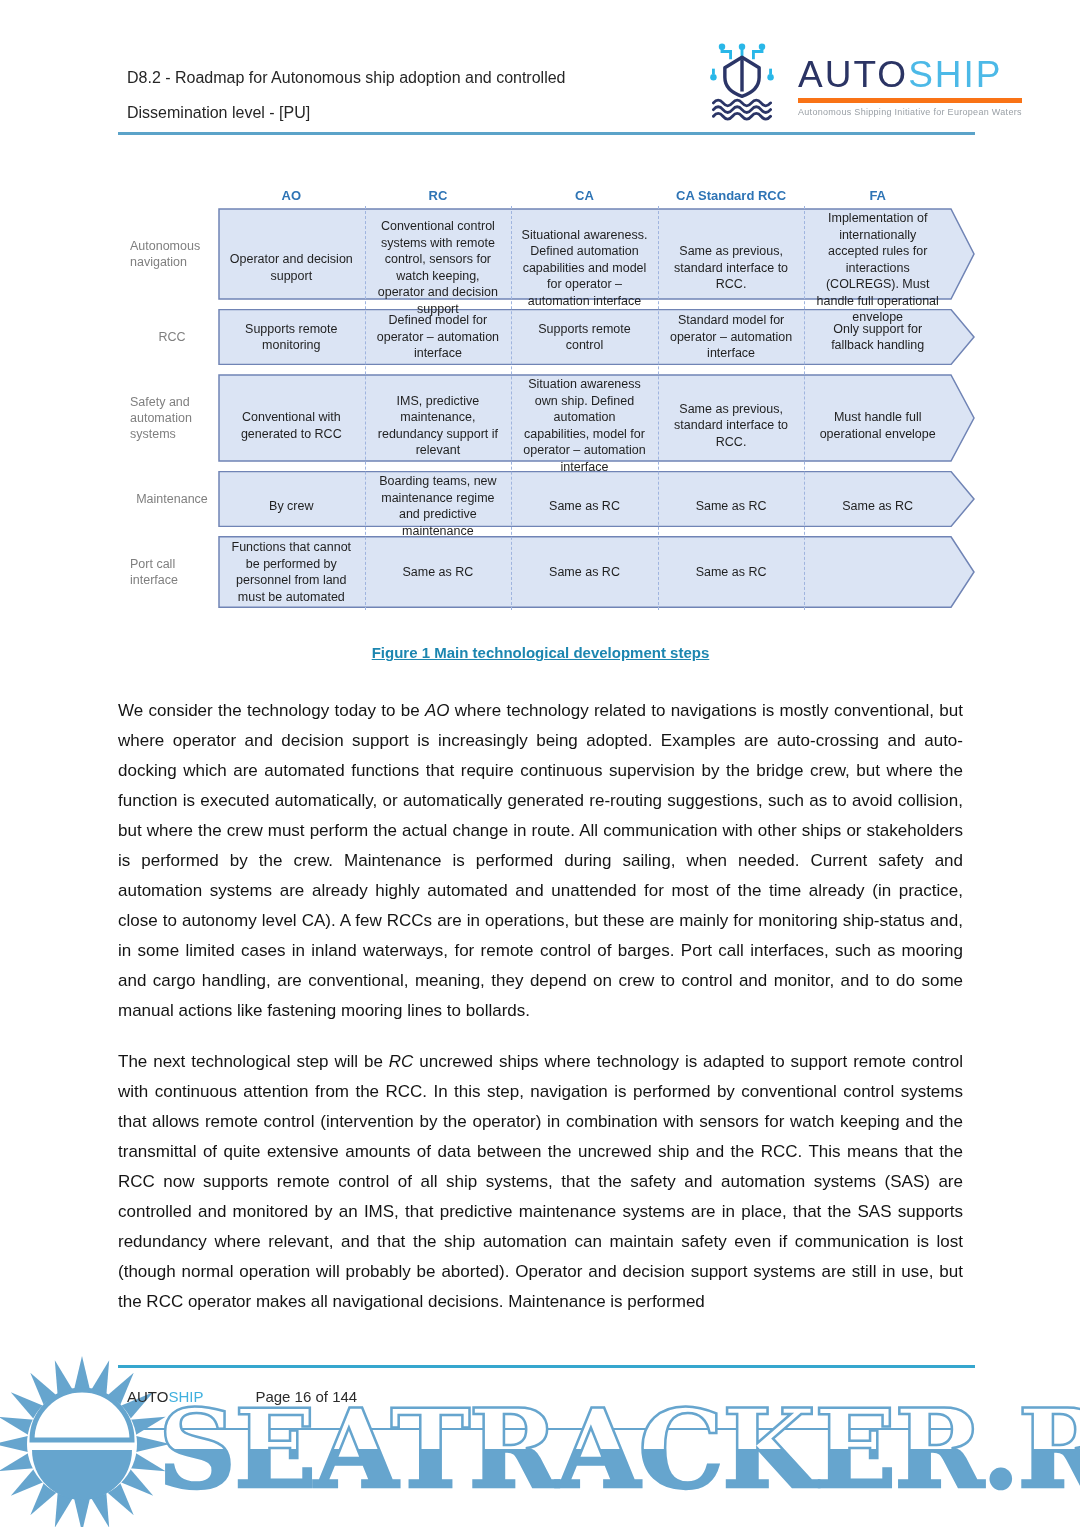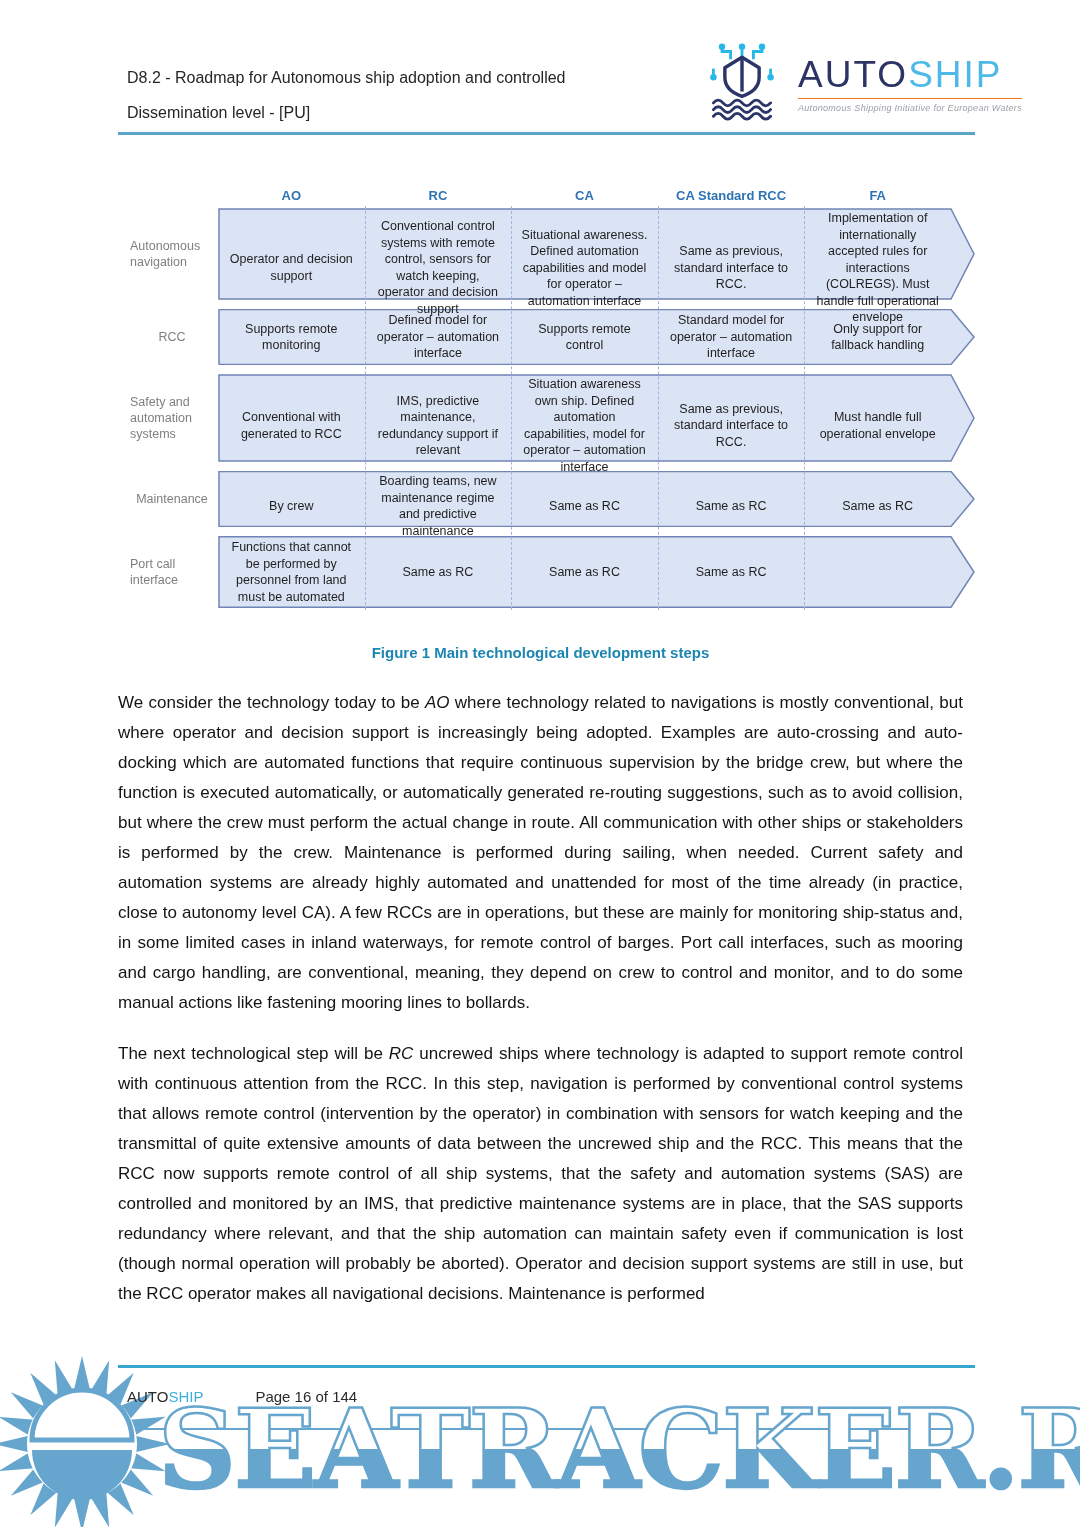--- a/index.html
+++ b/index.html
@@ -9,46 +9,46 @@
     -webkit-font-smoothing:antialiased;
   }
   
   .header-text{position:absolute;left:127px;top:60px;color:#262626;font-size:16px;line-height:35px;}
   .logo{position:absolute;left:698px;top:42px;display:flex;align-items:flex-start;}
   .logo-mark{width:88px;height:80px;}
   .logo-word{margin-left:12px;margin-top:14px;}
   .logo-word .word{font-size:37px;font-weight:300;letter-spacing:2px;line-height:38px;}
   .logo-auto{color:#2b3464;}
   .logo-ship{color:#4cb9e7;}
-  .logo-tagline{font-size:9px;color:#9aa0a6;margin-top:4px;letter-spacing:.3px;border-top:1px solid #f97316;padding-top:4px;font-style:italic;}
+  .logo-tagline{font-size:9px;color:#9aa0a6;margin-top:4px;letter-spacing:.3px;border-top:5px solid #f97316;padding-top:4px;}
   .rule-top{position:absolute;left:118px;top:132px;width:857px;height:3px;background:#5ba3c9;}
   
   .figure{position:absolute;left:130px;top:188px;width:845px;}
   .col-headers{margin-left:88px;width:733px;display:grid;grid-template-columns:repeat(5,1fr);margin-bottom:5px;}
   .col-headers div{text-align:center;font-size:13px;font-weight:bold;color:#2e74b5;}
   .fig-rows{position:relative;}
   .vsep{position:absolute;top:-2px;bottom:-2px;width:0;border-left:1px dashed #9fb4df;z-index:1;}
   .vsep.v1{left:235px;} .vsep.v2{left:381px;} .vsep.v3{left:528px;} .vsep.v4{left:674px;}
   .frow{display:flex;align-items:stretch;margin-bottom:9px;}
   .frow:last-child{margin-bottom:0;}
   .rlabel{width:88px;flex:0 0 88px;display:flex;align-items:center;justify-content:center;
           text-align:left;color:#7f7f7f;font-size:12.5px;line-height:1.3;padding-right:4px;box-sizing:border-box;}
   .arrow{position:relative;flex:1;}
   .arrow svg{position:absolute;left:0;top:0;width:757px;height:100%;z-index:0;}
   .arrow path{fill:#dbe4f4;stroke:#7084b5;stroke-width:1.5;vector-effect:non-scaling-stroke;}
   .cells{position:absolute;left:0;top:0;bottom:0;width:733px;display:grid;grid-template-columns:repeat(5,1fr);z-index:2;}
   .cell{display:flex;align-items:center;justify-content:center;text-align:center;
         font-size:12.5px;line-height:1.32;color:#1f1f1f;padding:2px 9px;box-sizing:border-box;}
   .h1{height:92px;} .h2{height:56px;} .h3{height:88px;} .h4{height:56px;} .h5{height:72px;}
   .fig-caption{position:absolute;left:118px;top:644px;width:845px;text-align:center;
-               font-size:15px;font-weight:bold;color:#1c86b0;}
+               font-size:15px;font-weight:bold;color:#1c86b0;text-decoration:underline;}
   
   .bodycopy{position:absolute;left:118px;top:688px;width:845px;color:#141414;
             font-size:17px;line-height:30px;text-align:justify;}
-  .bodycopy p{margin:0 0 21px 0;}
+  .bodycopy p{margin:8px 0 21px 0;}
   .bodycopy i{font-style:italic;}
   
   .rule-bottom{position:absolute;left:118px;top:1365px;width:857px;height:3px;background:#35a6ce;z-index:10;}
   .footer-line{position:absolute;left:127px;top:1388px;z-index:10;display:flex;font-size:15px;color:#2b2b2b;}
   .footer-page{margin-left:52px;}
   .f-ship{color:#3fb0de;}
   
   .watermark{position:absolute;left:0;top:0;width:1080px;height:1527px;z-index:5;pointer-events:none;}
   .wm-horizon{position:absolute;left:96px;top:1428px;width:861px;height:2px;background:#66a5ce;}
   .wm-sun{position:absolute;left:-10px;top:1352px;}

